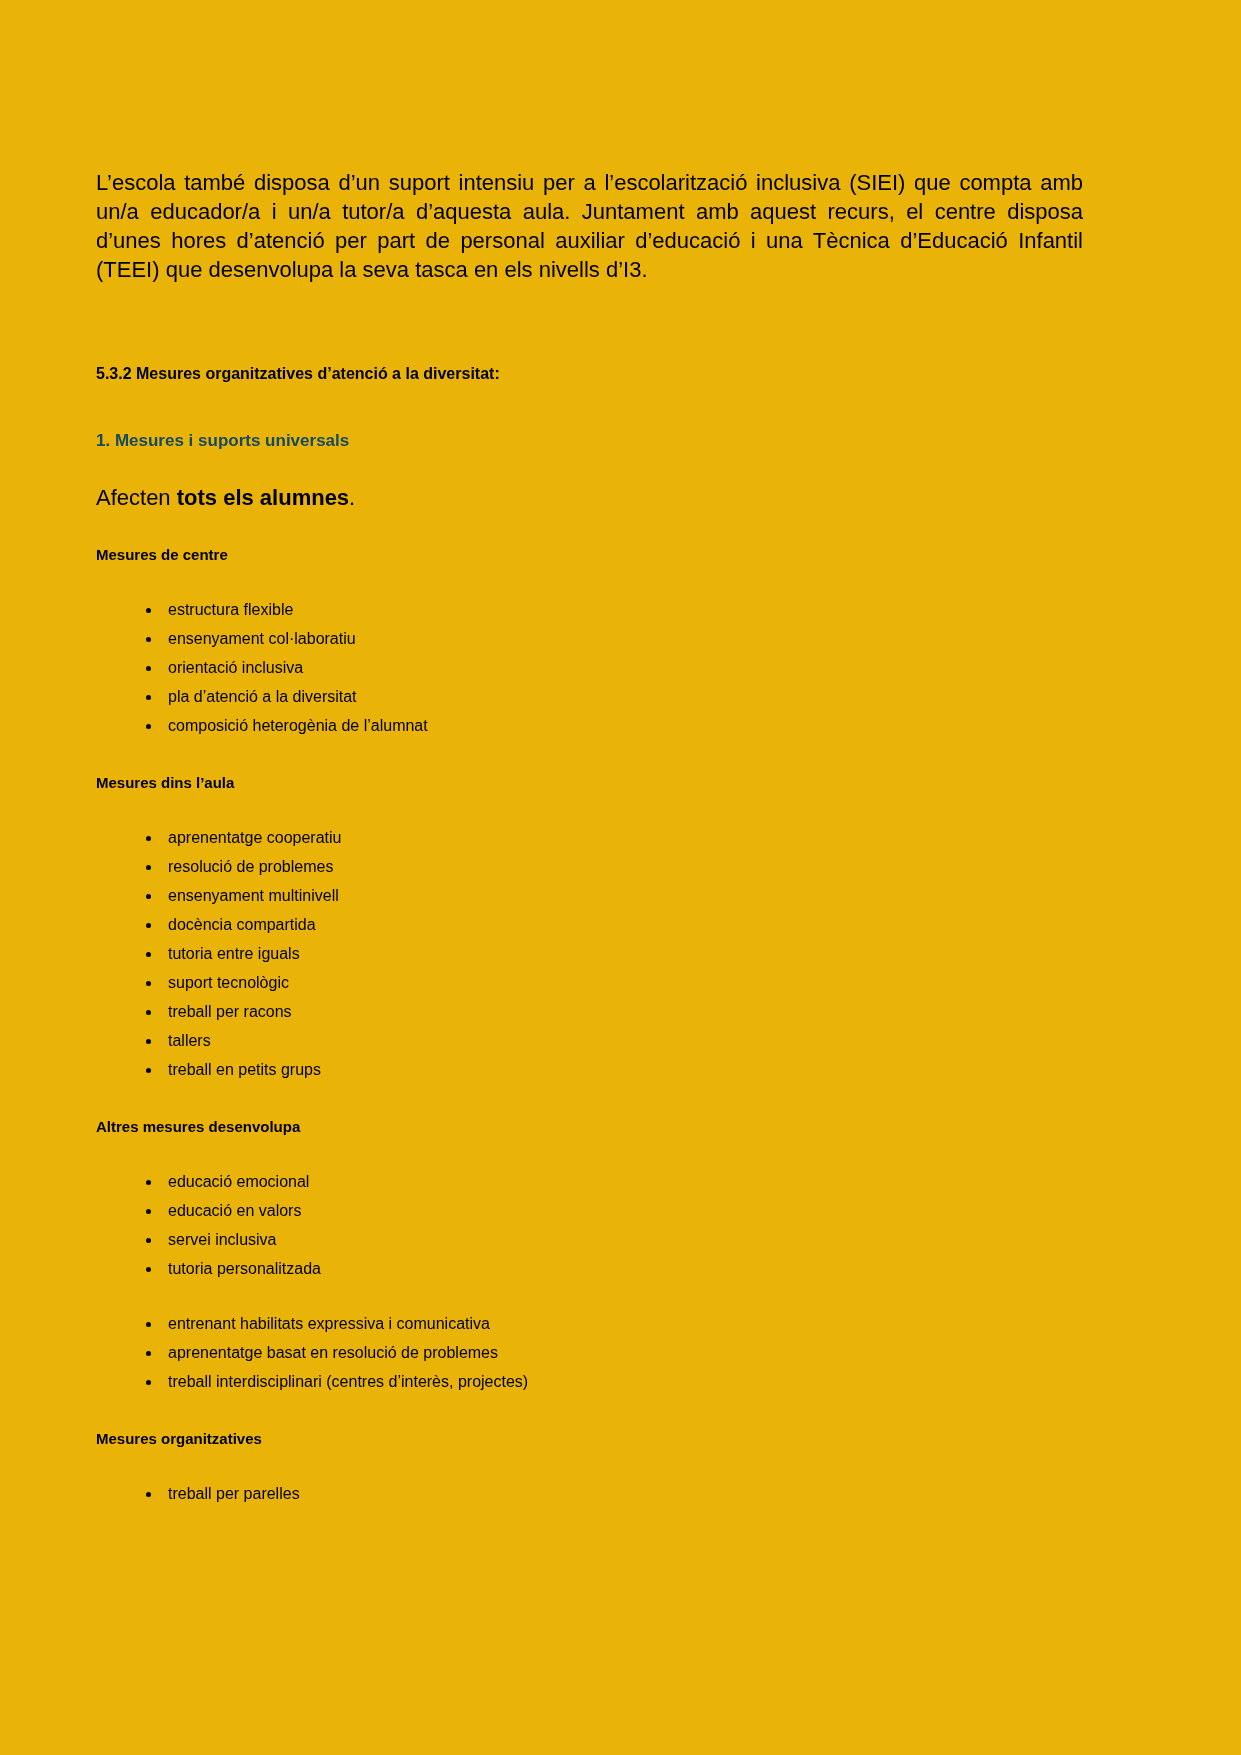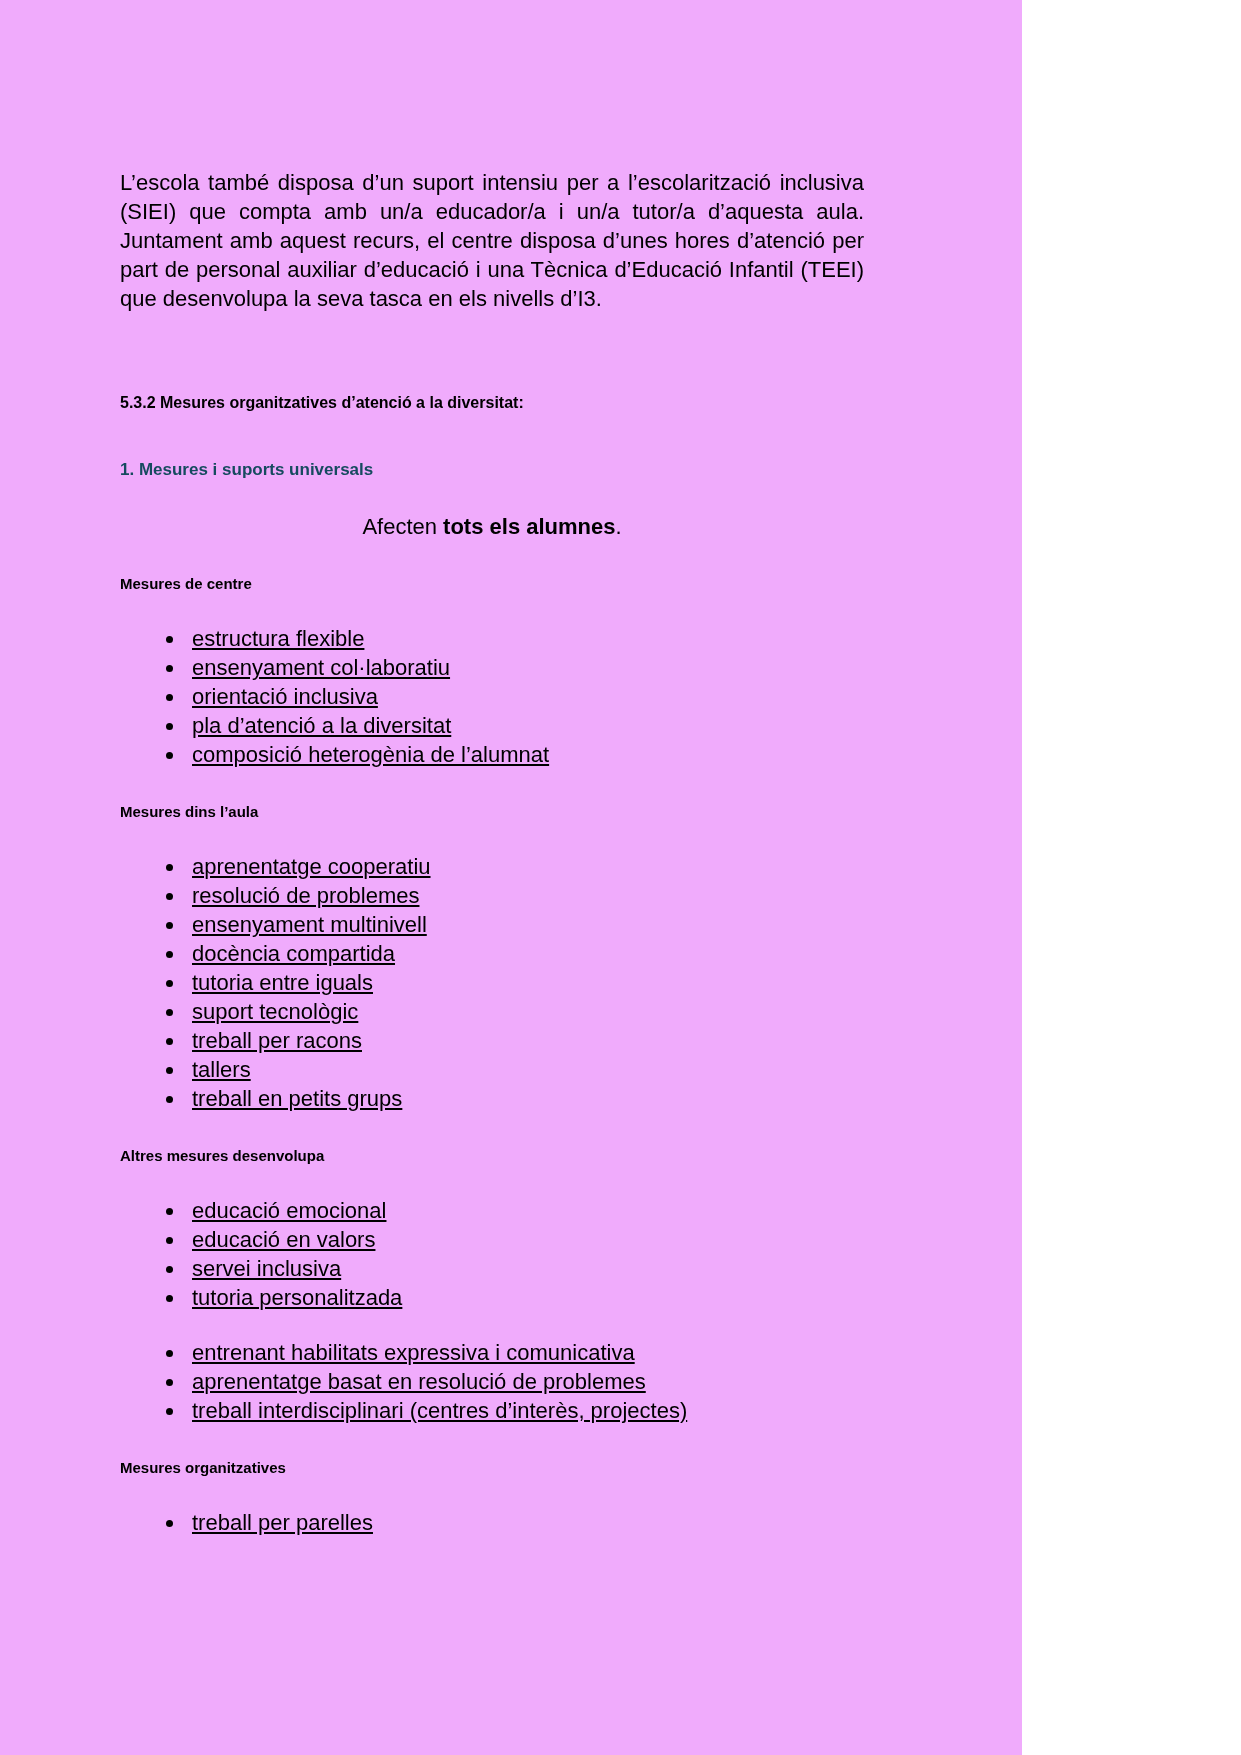--- a/index.html
+++ b/index.html
@@ -9,30 +9,29 @@
   }
   body {
     width: 1241px;
     height: 1755px;
     font-family: "Liberation Sans", sans-serif;
     color: #000000;
     overflow: hidden;
   }
   .page {
     box-sizing: border-box;
-    width: 1022px;
+    width: 1241px;
     height: 1755px;
-    padding: 168px 158px 40px 120px;
-    background: #f0abfc;
+    padding: 168px 158px 40px 96px;
+    background: #eab308;
   }
   .body-text {
     font-size: 22px;
     line-height: 29px;
     margin: 0;
-    text-align: center;
   }
   .justify {
     text-align: justify;
   }
   .section-heading {
     font-size: 16px;
     line-height: 29px;
     font-weight: 700;
     color: #000000;
     margin: 75px 0 0 0;
@@ -56,24 +55,23 @@
     font-weight: 700;
     color: #000000;
     margin: 28px 0 0 0;
   }
   ul.bullet-list {
     margin: 26px 0 0 0;
     padding: 0 0 0 66px;
     list-style: disc outside;
   }
   ul.bullet-list li {
-    font-size: 22px;
+    font-size: 16px;
     line-height: 29px;
     padding-left: 6px;
-    text-decoration: underline;
   }
 </style>
 </head>
 <body>
 
 <div class="page">
 
   <p class="body-text justify">L’escola també disposa d’un suport intensiu per a l’escolarització inclusiva (SIEI) que compta amb un/a educador/a i un/a tutor/a d’aquesta aula. Juntament amb aquest recurs, el centre disposa d’unes hores d’atenció per part de personal auxiliar d’educació i una Tècnica d’Educació Infantil (TEEI) que desenvolupa la seva tasca en els nivells d’I3.</p>
 
   <h2 class="section-heading">5.3.2 Mesures organitzatives d’atenció a la diversitat:</h2>

